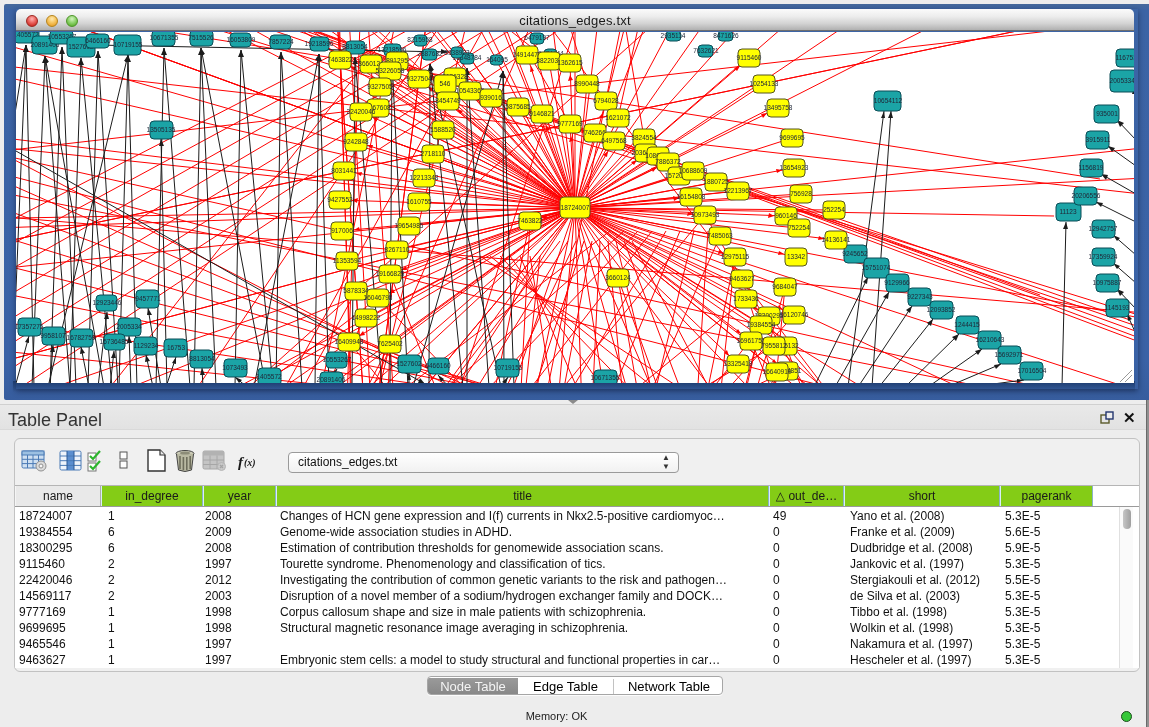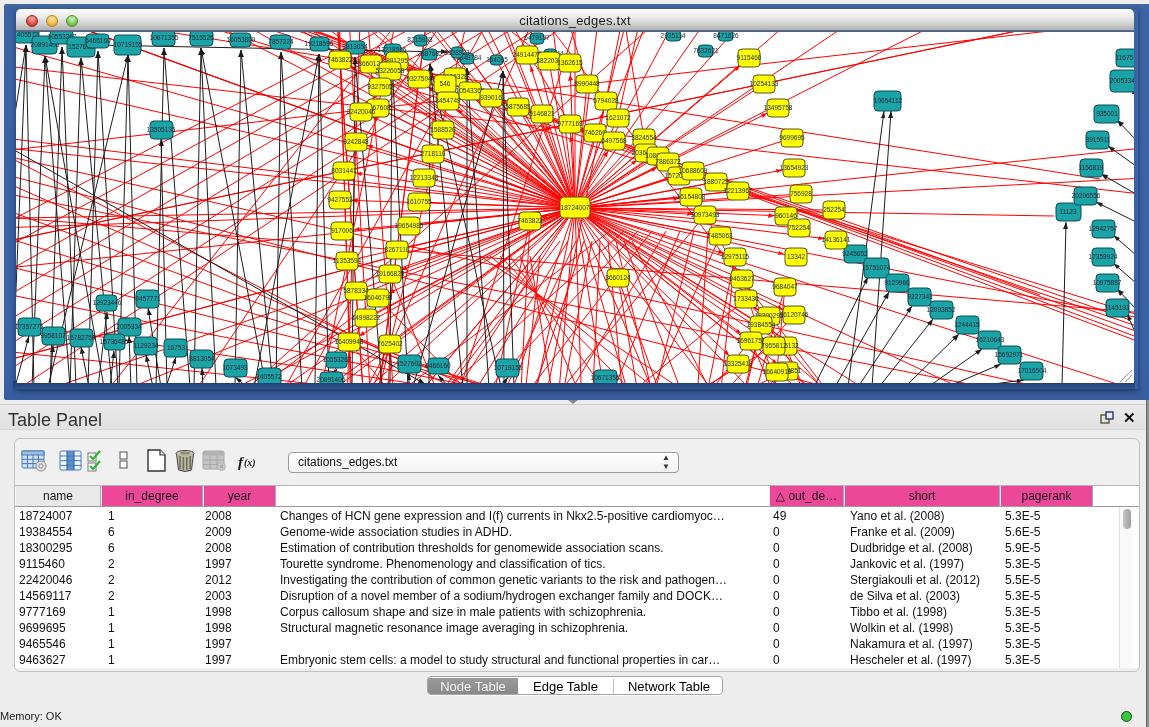--- a/index.html
+++ b/index.html
@@ -18,32 +18,32 @@
 .tl.g{left:50px;background:radial-gradient(circle at 50% 30%,#d4f2c0 0,#95d775 40%,#68b93e 75%,#4f9c2c 100%);border:1px solid #4e9429}
 #canvas{position:absolute;left:0;top:23px;width:1118px;height:351px;background:#fff;overflow:hidden}
 
 #tphead{left:0;top:404px;width:1149px;height:26px;background:linear-gradient(#e9e9e9,#e2e2e2);border-top:1px solid #d0d0d0;border-bottom:1px solid #d9d9d9}
 #tphead .lbl{position:absolute;left:8px;top:5px;font-size:18px;color:#333}
 #tphead .x{position:absolute;left:1123px;top:4px;font-size:15px;font-weight:bold;color:#111}
 #panel{left:14px;top:438px;width:1126px;height:234px;background:#f0f0f0;border:1px solid #c2c2c2;border-radius:6px}
 #ddown{left:288px;top:452px;width:391px;height:21px;background:linear-gradient(#fff,#f1f1f1);border:1px solid #9a9a9a;border-radius:4px;font-size:12px;color:#111;line-height:19px;padding-left:9px}
 #ddown .ar{position:absolute;right:8px;top:0px;font-size:8px;color:#333;line-height:9px;text-align:center}
 #tbl{left:15px;top:485px;width:1124px;height:183px;background:#fff;border-top:1px solid #b5b5b5;overflow:hidden;font-size:12px}
-.hc{position:absolute;top:0;height:20px;background:#ec4899;border-right:1px solid #8ab2c6;border-left:1px solid #d8eef8;text-align:center;line-height:20px;color:#1a1a1a}
+.hc{position:absolute;top:0;height:20px;background:#84cc16;border-right:1px solid #8ab2c6;border-left:1px solid #d8eef8;text-align:center;line-height:20px;color:#1a1a1a}
 .hc.g{background:#e9e9e9;border-left:1px solid #f5f5f5;border-right:1px solid #adadad}
 .drow{position:absolute;height:16px;line-height:16px;color:#111;white-space:nowrap}
 .dc{position:absolute;top:0;overflow:hidden;white-space:nowrap}
 #vsb{left:1119px;top:507px;width:14px;height:161px;background:#fafafa;border-left:1px solid #e0e0e0}
 #vsb .th{position:absolute;left:3px;top:2px;width:8px;height:20px;background:linear-gradient(to right,#c6c6c6,#9f9f9f);border-radius:4px}
 
 #tabs{left:427px;top:676px;width:296px;height:19px;border:1px solid #a6a6a6;border-radius:4px;background:#fff;font-size:13px;overflow:hidden;box-shadow:0 1px 0 rgba(255,255,255,.8)}
 #tabs .seg{position:absolute;top:1px;height:26px;line-height:18px;text-align:center}
 #tabs .sel{background:linear-gradient(#9a9a9a,#7d7d7d);color:#f4f4f4}
 #tabs .sep{position:absolute;top:2px;width:1px;height:15px;background:#c2c2c2}
-#mem{left:0;top:710px;width:1113px;height:18px;text-align:left;font-size:11px;color:#222}
+#mem{left:0;top:710px;width:1113px;height:18px;text-align:center;font-size:11px;color:#222}
 #memdot{left:1121px;top:711px;width:11px;height:11px;border-radius:50%;background:#35c838;border:1px solid #1d4d1d}
 #rstrip{left:1146px;top:400px;width:3px;height:327px;background:#909090;border-left:1px solid #6a6a6a}
 #divh{left:568px;top:400px;width:0;height:0;border-left:5px solid transparent;border-right:5px solid transparent;border-top:4px solid #8a8a8a}
 </style></head><body>
 <div id="frame" class="abs">
     <div class="inshadow"></div>
     <div style="position:absolute;left:9px;top:377px;width:1122px;height:11px;background:linear-gradient(#1c3a6b,rgba(58,98,166,0))"></div>
   </div>
 <div id="win" class="abs">
   <div id="titlebar">
@@ -876,20 +876,21 @@
   </g>
 
   <text x="218" y="19" font-family="Liberation Serif,serif" font-style="italic" font-weight="bold" font-size="15" fill="#1a1a1a">f</text>
   <text x="224" y="18" font-family="Liberation Serif,serif" font-style="italic" font-weight="bold" font-size="10" fill="#1a1a1a">(x)</text>
 </svg>
 <div id="ddown" class="abs">citations_edges.txt<span class="ar">▲<br>▼</span></div>
 <div id="tbl" class="abs">
     <div class="hc g" style="left:0px;width:86px">name</div>
     <div class="hc" style="left:86px;width:102px">in_degree</div>
     <div class="hc" style="left:188px;width:73px">year</div>
+    <div class="hc" style="left:261px;width:493px">title</div>
     <div class="hc" style="left:754px;width:75px">△ out_de…</div>
     <div class="hc" style="left:829px;width:156px">short</div>
     <div class="hc" style="left:985px;width:93px">pagerank</div>
     <div style="position:absolute;left:0;top:20px;width:1124px;height:1px;background:#9a9a9a"></div>
     <div class="drow" style="left:0;top:22px;width:1124px">
       <span class="dc" style="left:4px;width:82px">18724007</span>
       <span class="dc" style="left:93px;width:98px">1</span>
       <span class="dc" style="left:190px;width:69px">2008</span>
       <span class="dc" style="left:265px;width:489px">Changes of HCN gene expression and I(f) currents in Nkx2.5-positive cardiomyoc…</span>
       <span class="dc" style="left:758px;width:71px">49</span>

